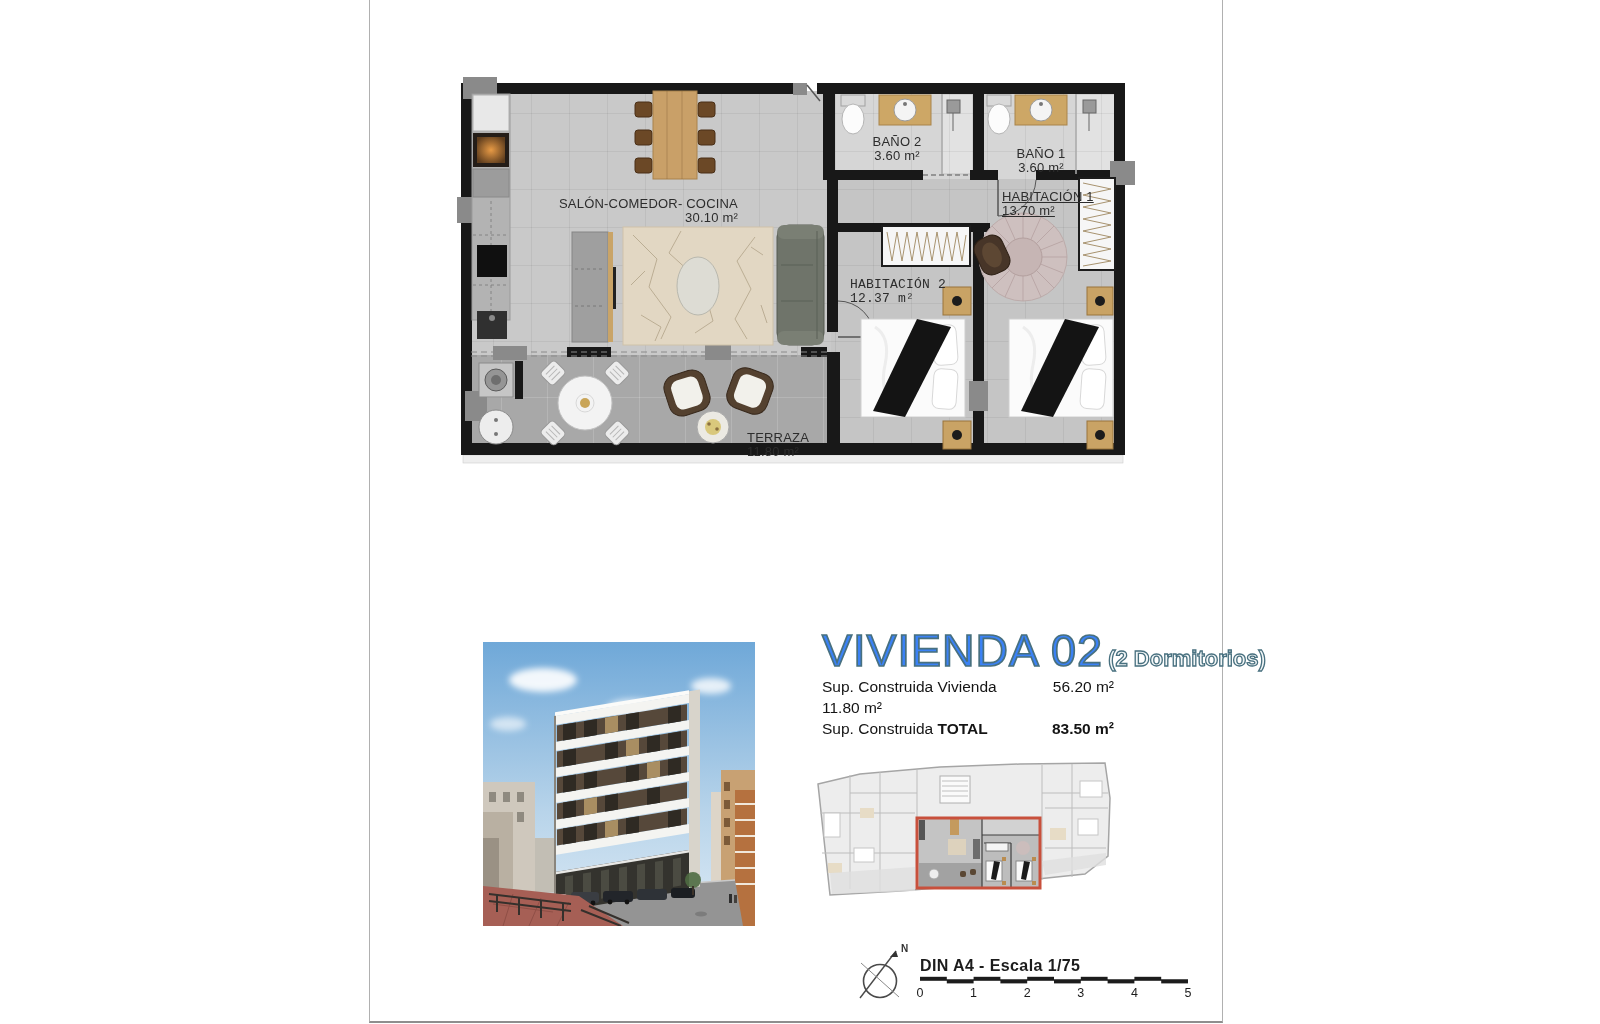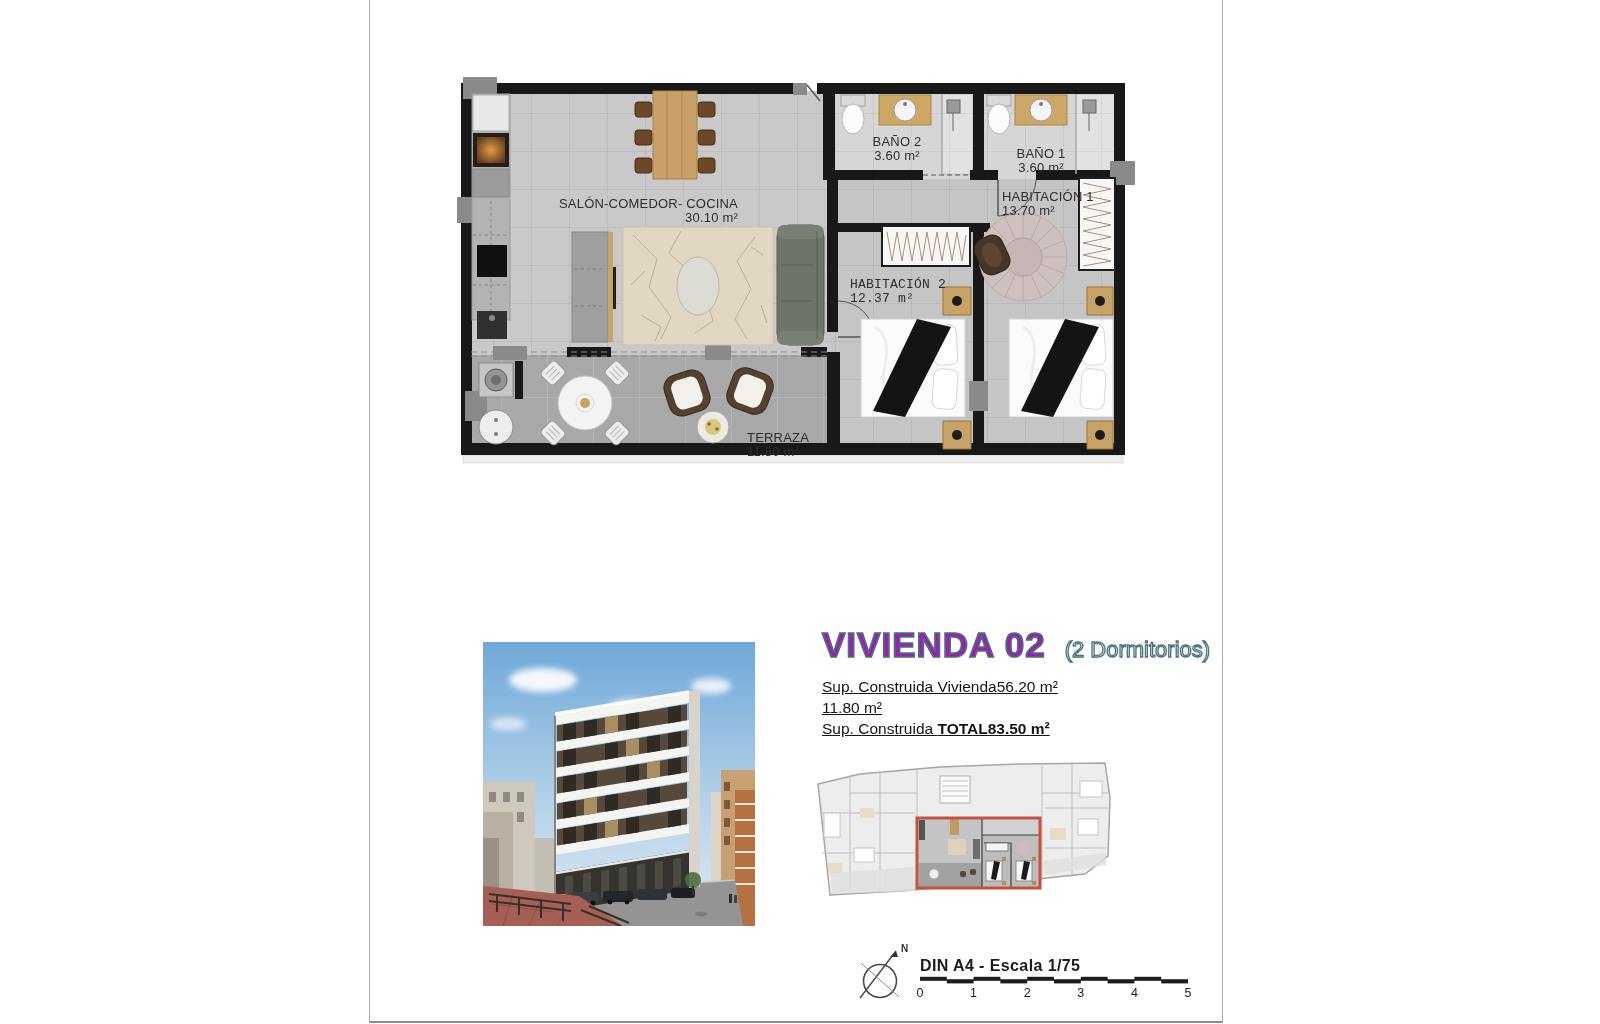--- a/index.html
+++ b/index.html
@@ -16,29 +16,29 @@
   .plan-wrap { position:absolute; left:85px; top:75px; width:680px; height:392px; }
   .plan-wrap svg { position:absolute; left:0; top:0; }
   .room-label {
     position:absolute; font-size:13px; line-height:13.5px; color:#2d2d2d;
     letter-spacing:.2px; white-space:nowrap;
   }
   .room-label.center { text-align:center; white-space:normal; }
   .photo-wrap { position:absolute; left:113px; top:642px; width:272px; height:284px; }
   .title-block { position:absolute; left:452px; top:625px; white-space:nowrap; }
   .title-main {
-    font-size:35px; font-weight:bold; letter-spacing:1px;
-    color:#a21caf; -webkit-text-stroke:1.7px #48707f;
+    font-size:45px; font-weight:normal; letter-spacing:1px;
+    color:#3b82f6; -webkit-text-stroke:1.7px #48707f;
   }
   .title-sub {
-    font-size:22px; font-weight:normal; margin-left:19px;
+    font-size:22px; font-weight:bold; margin-left:5px;
     color:#f3f7f8; -webkit-text-stroke:1.3px #48707f;
   }
   .area-table { position:absolute; left:452px; top:676px; width:292px; font-size:15.5px; color:#141414; }
-  .area-row { display:flex; justify-content:flex-start; line-height:21px;text-decoration:underline; }
+  .area-row { display:flex; justify-content:space-between; line-height:21px; }
   .bold { font-weight:bold; }
   .overview-wrap { position:absolute; left:440px; top:753px; width:310px; height:148px; }
   .scalebar-wrap { position:absolute; left:468px; top:938px; width:364px; height:74px; }
   .din-label { font-size:16px; font-weight:bold; fill:#1c1c1c; letter-spacing:.4px; }
   .tick-num { font-size:12.5px; fill:#1c1c1c; }
   .north-letter { font-size:10px; font-weight:bold; fill:#333; }
 </style>
 </head>
 <body>
 
@@ -280,21 +280,21 @@
       <span>30.10 m²</span>
     </div>
     <div class="room-label center" style="left:397px; top:60px; width:90px;">
       <span>BAÑO 2</span><br>
       <span>3.60 m²</span>
     </div>
     <div class="room-label center" style="left:541px; top:72px; width:90px;">
       <span>BAÑO 1</span><br>
       <span>3.60 m²</span>
     </div>
-    <div class="room-label" style="left:547px; top:115px;">
+    <div class="room-label" style="left:547px; top:115px;text-decoration:underline;">
       <span>HABITACIÓN 1</span><br>
       <span>13.70 m²</span>
     </div>
     <div class="room-label" style="left:395px; top:203px;font-family:Liberation Mono, monospace;">
       <span>HABITACIÓN 2</span><br>
       <span>12.37 m²</span>
     </div>
     <div class="room-label" style="left:292px; top:356px;">
       <span>TERRAZA</span><br>
       <span>11.80 m²</span>

